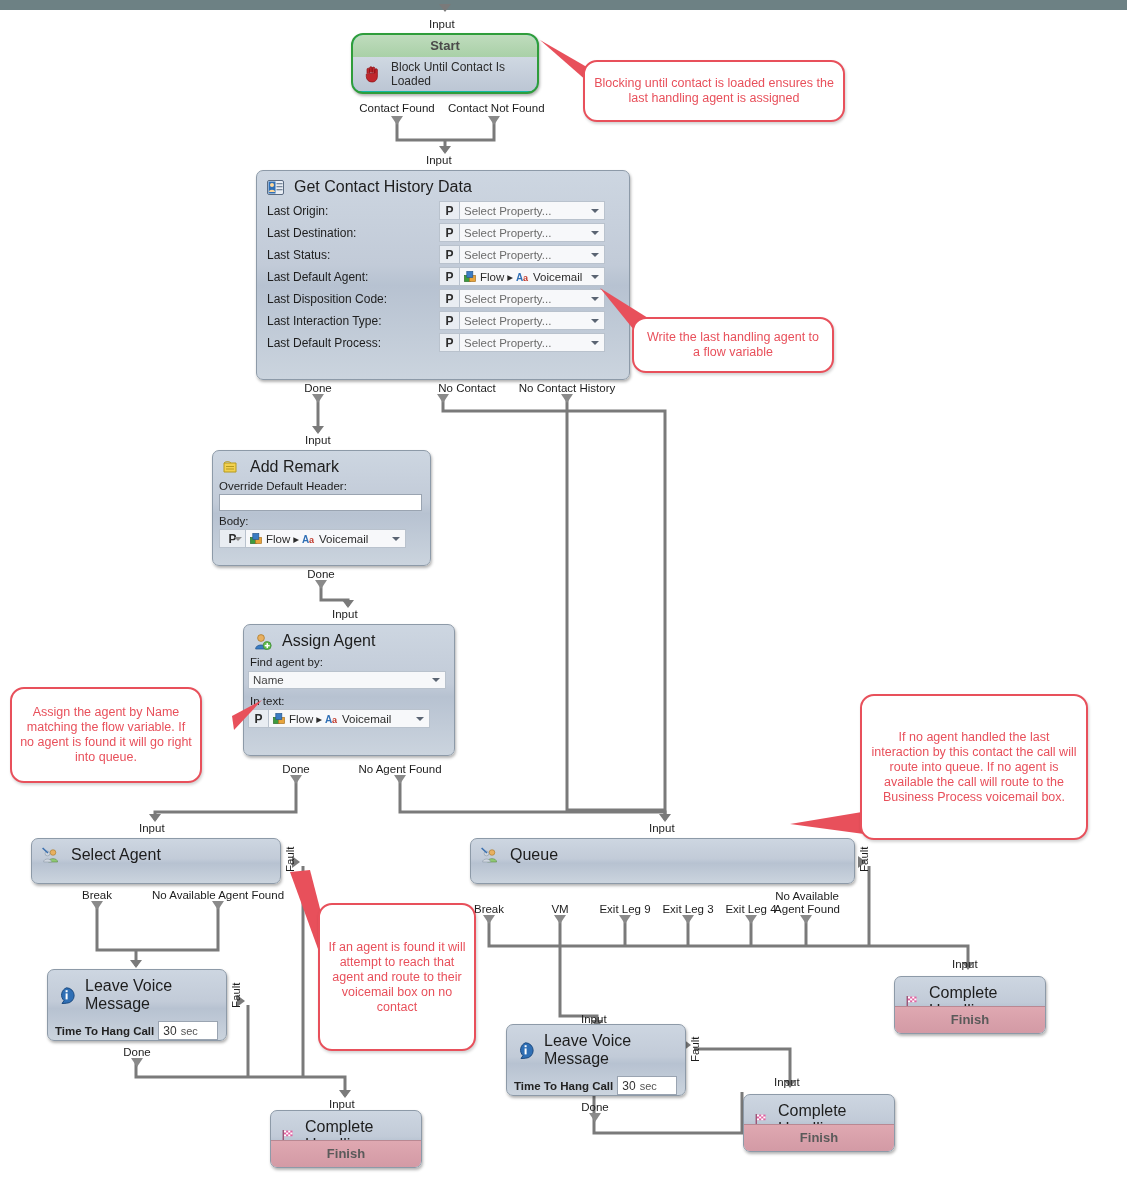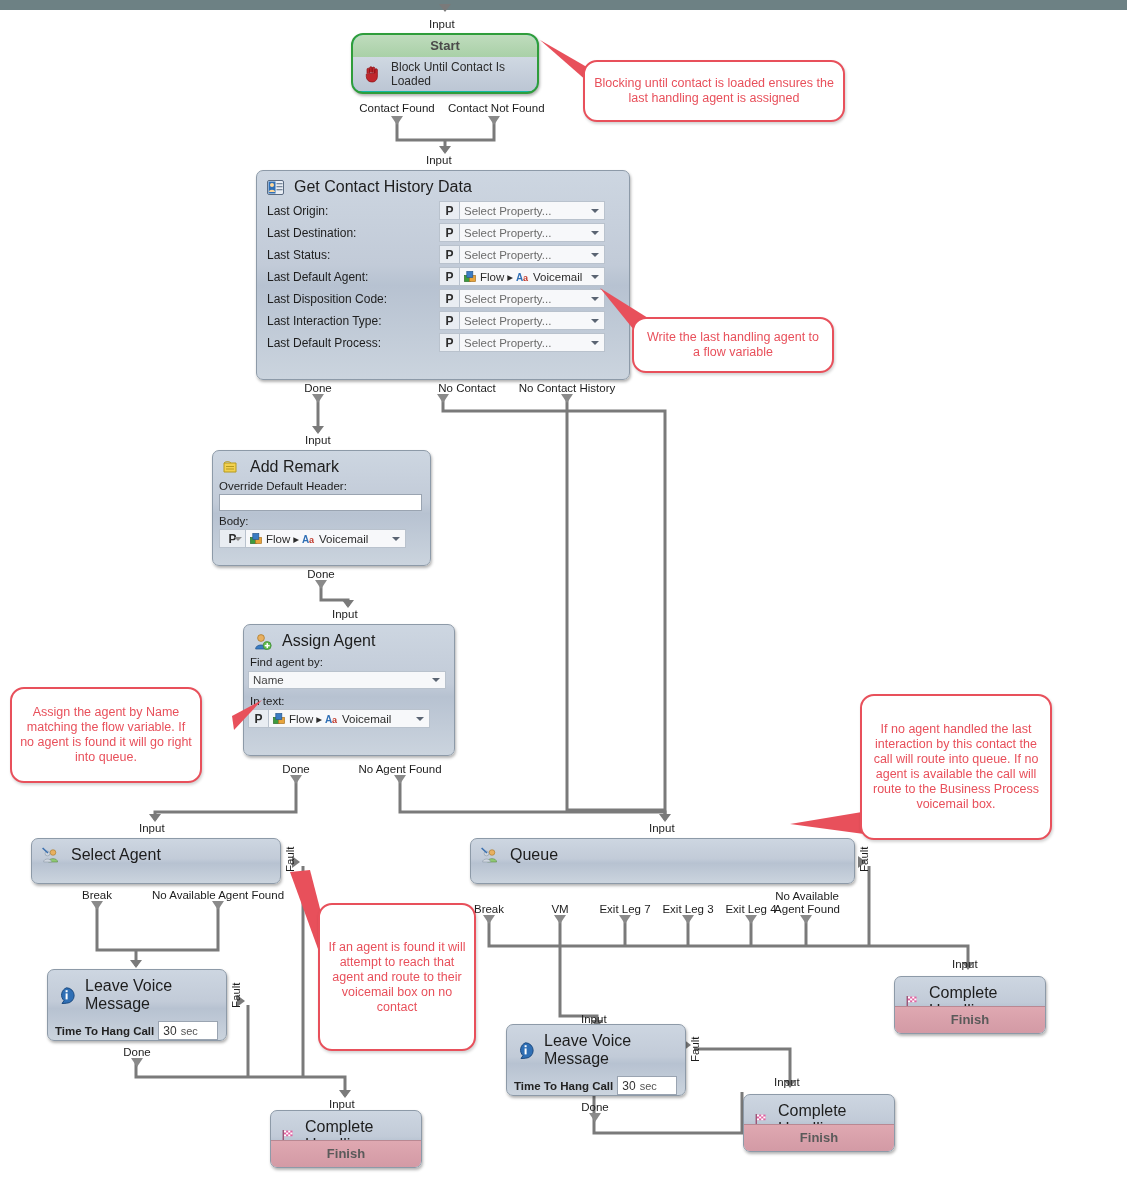--- a/index.html
+++ b/index.html
@@ -467,21 +467,21 @@
       </span>
       <span class="node-title">Queue</span>
     </div>
   </div>
   <div class="leg-label vert" style="left:858px;top:838px;height:42px;">Fault</div>
 
   <div class="leg-label" style="left:464px;top:903px;width:50px;">Break</div>
   <div class="pin" style="left:483px;top:915px;"></div>
   <div class="leg-label" style="left:540px;top:903px;width:40px;">VM</div>
   <div class="pin" style="left:554px;top:915px;"></div>
-  <div class="leg-label" style="left:591px;top:903px;width:68px;">Exit Leg 7</div>
+  <div class="leg-label" style="left:591px;top:903px;width:68px;">Exit Leg 9</div>
   <div class="pin" style="left:619px;top:915px;"></div>
   <div class="leg-label" style="left:654px;top:903px;width:68px;">Exit Leg 3</div>
   <div class="pin" style="left:682px;top:915px;"></div>
   <div class="leg-label" style="left:717px;top:903px;width:68px;">Exit Leg 4</div>
   <div class="pin" style="left:745px;top:915px;"></div>
   <div class="leg-label" style="left:766px;top:890px;width:82px;white-space:pre-line;line-height:13px;">No Available
 Agent Found</div>
   <div class="pin" style="left:800px;top:915px;"></div>
 
   <div class="in-label" style="left:120px;top:968px;">Input</div>
@@ -598,16 +598,16 @@
       <path d="M634,330 L600,288 L648,318 Z"></path>
       <path d="M232,716 L262,700 L234,730 Z"></path>
       <path d="M862,812 L790,824 L864,834 Z"></path>
       <path d="M322,960 L290,872 L310,870 L332,955 Z"></path>
     </g>
   </svg>
 
   <div class="callout" style="left:632px;top:317px;width:202px;height:56px;">Write the last handling agent to a flow variable</div>
   <div class="callout" style="left:583px;top:60px;width:262px;height:62px;">Blocking until contact is loaded ensures the last handling agent is assigned</div>
   <div class="callout" style="left:10px;top:687px;width:192px;height:96px;">Assign the agent by Name matching the flow variable.  If no agent is found it will go right into queue.</div>
-  <div class="callout" style="left:860px;top:694px;width:192px;height:146px;">If no agent handled the last interaction by this contact the call will route into queue.  If no agent is available the call will route to the Business Process voicemail box.</div>
+  <div class="callout" style="left:860px;top:694px;width:228px;height:146px;">If no agent handled the last interaction by this contact the call will route into queue.  If no agent is available the call will route to the Business Process voicemail box.</div>
   <div class="callout" style="left:318px;top:903px;width:158px;height:148px;">If an agent is found it will attempt to reach that agent and route to their voicemail box on no contact</div>
 
 </div>
 
 </body></html>

